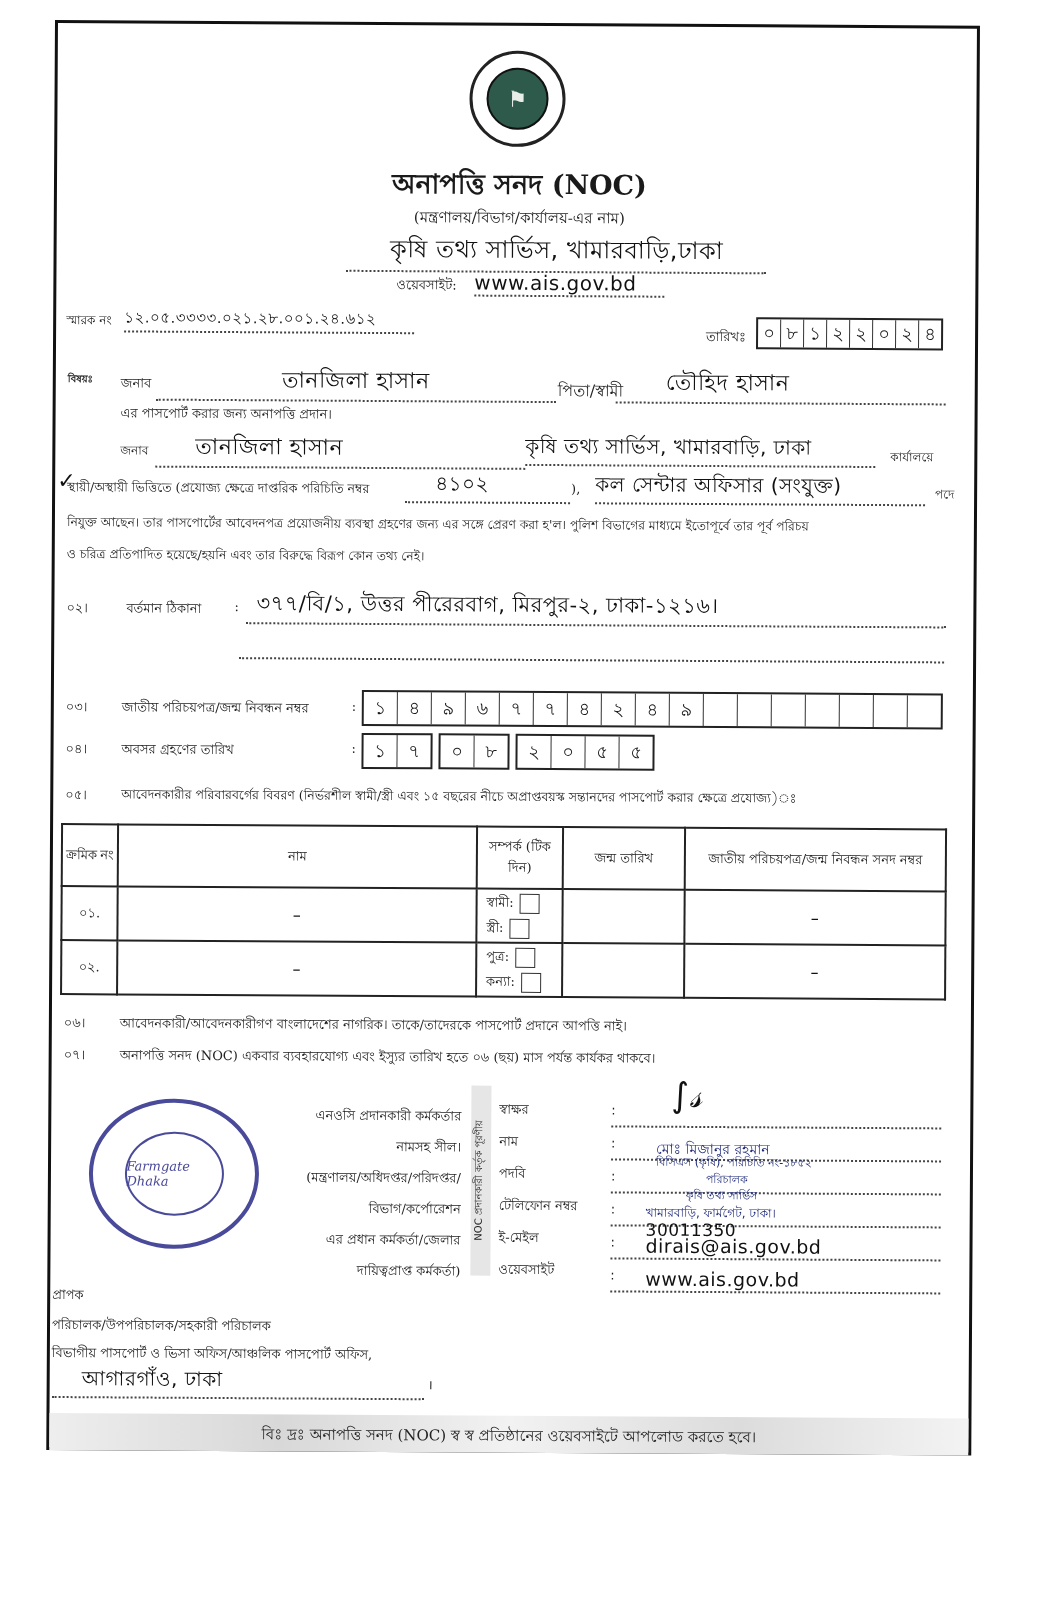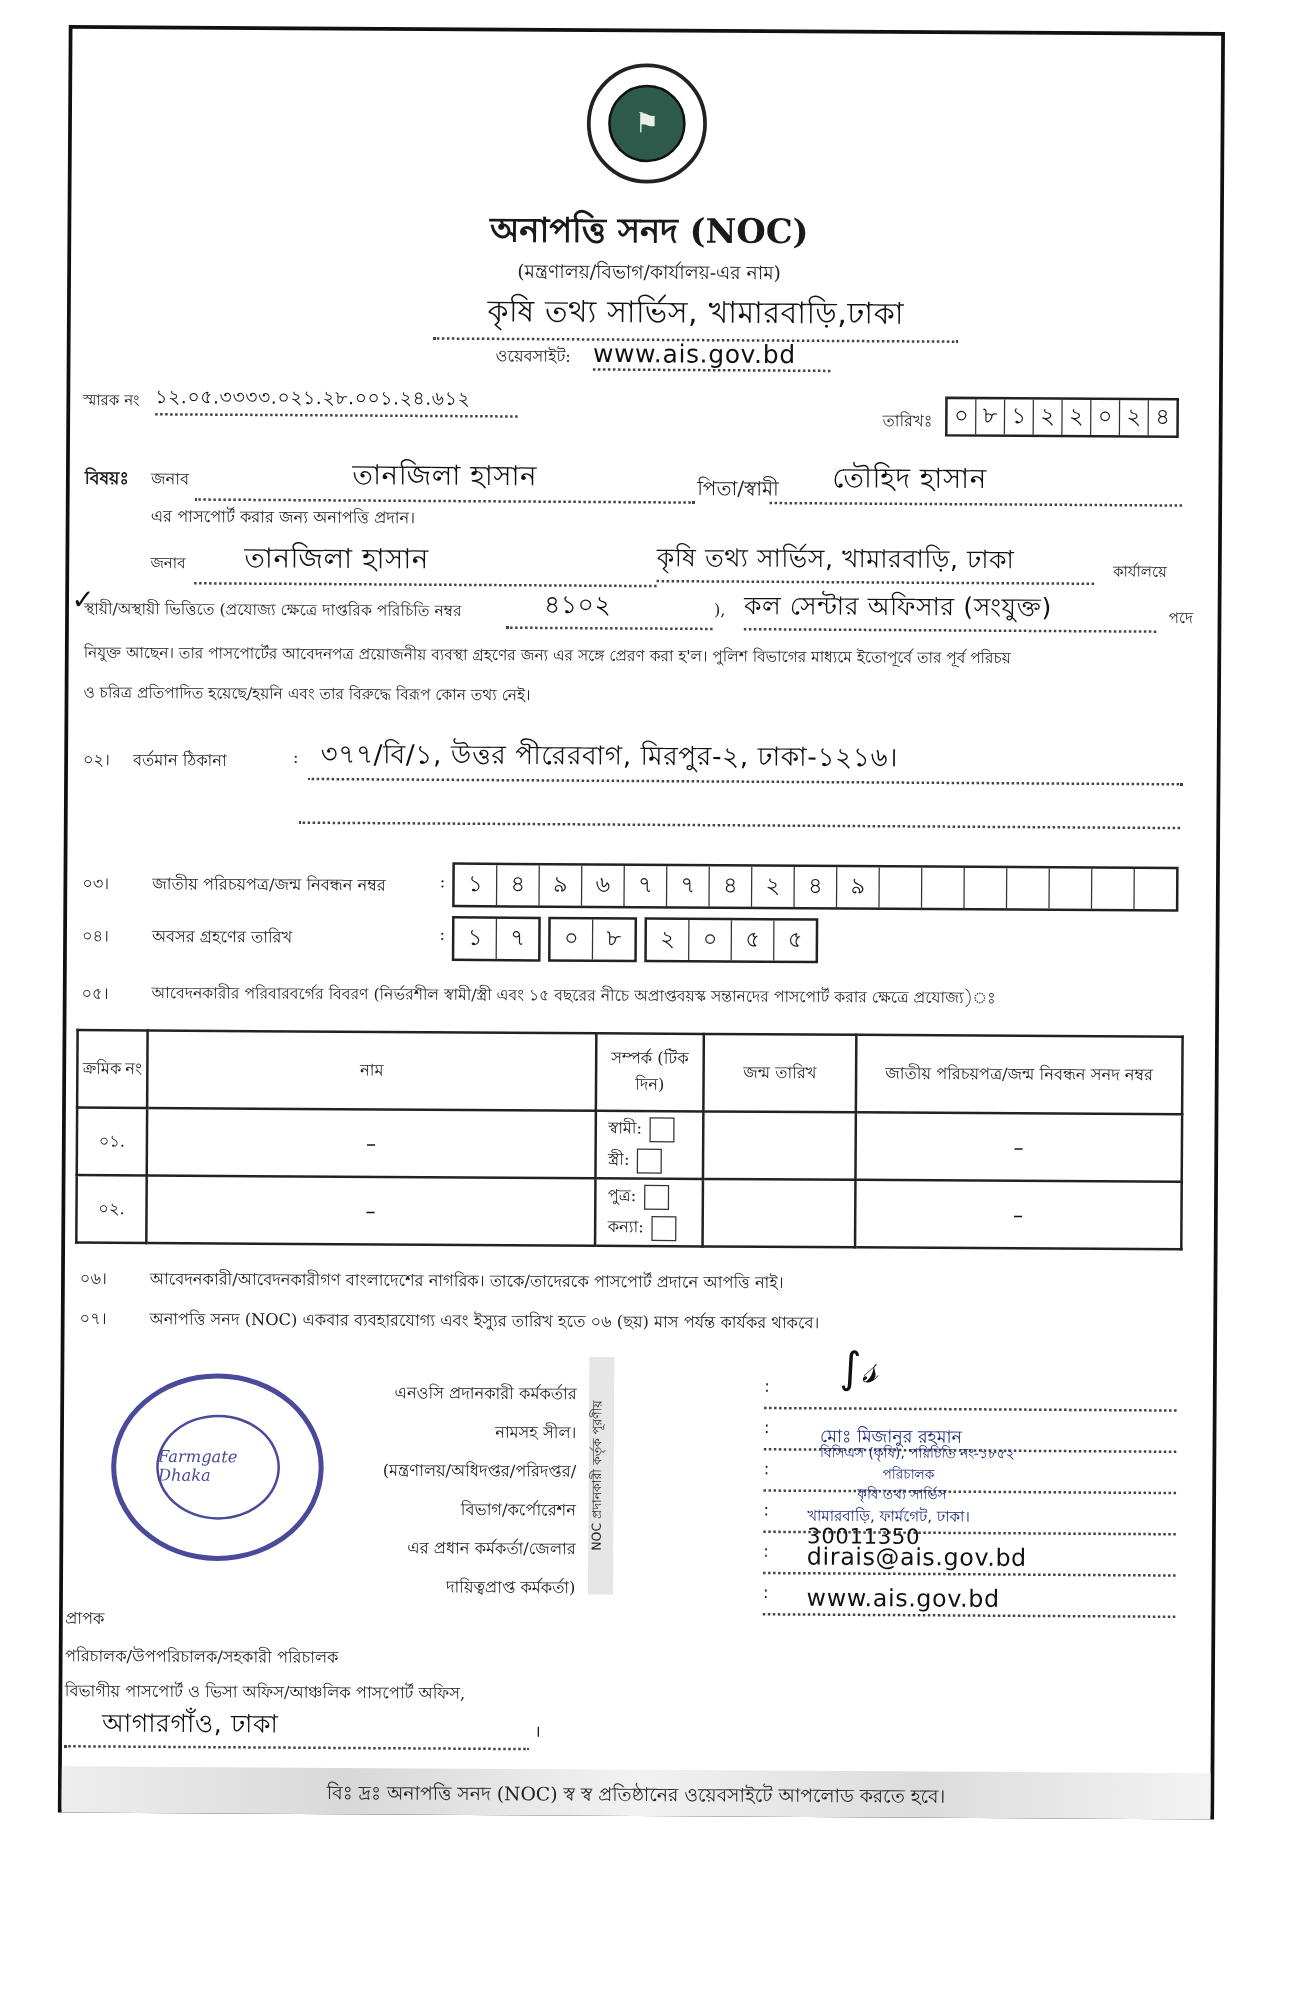--- a/index.html
+++ b/index.html
@@ -55,21 +55,21 @@
     <span style="width:22px;height:28px;line-height:28px">০</span>
     <span style="width:22px;height:28px;line-height:28px">৮</span>
     <span style="width:22px;height:28px;line-height:28px">১</span>
     <span style="width:22px;height:28px;line-height:28px">২</span>
     <span style="width:22px;height:28px;line-height:28px">২</span>
     <span style="width:22px;height:28px;line-height:28px">০</span>
     <span style="width:22px;height:28px;line-height:28px">২</span>
     <span style="width:22px;height:28px;line-height:28px">৪</span>
   </div>
 
-  <div class="abs print" style="left:12px;top:348px;font-size:14px;font-weight:bold;">বিষয়ঃ</div>
+  <div class="abs print" style="left:12px;top:348px;font-size:10px;font-weight:bold;">বিষয়ঃ</div>
   <div class="abs print" style="left:65px;top:350px;font-size:13px;">জনাব</div>
   <div class="abs hand dots" style="left:100px;top:338px;width:400px;text-align:center;">তানজিলা হাসান</div>
   <div class="abs print" style="left:502px;top:352px;font-size:16px;">পিতা/স্বামী</div>
   <div class="abs hand dots" style="left:560px;top:338px;width:330px;padding-left:50px;box-sizing:border-box;">তৌহিদ হাসান</div>
   <div class="abs print" style="left:65px;top:380px;font-size:13px;">এর পাসপোর্ট করার জন্য অনাপত্তি প্রদান।</div>
 
   <div class="abs print" style="left:65px;top:418px;font-size:12px;">জনাব</div>
   <div class="abs hand dots" style="left:100px;top:405px;width:370px;padding-left:40px;box-sizing:border-box;">তানজিলা হাসান</div>
   <div class="abs hand dots" style="left:470px;top:405px;width:350px;font-size:20px;">কৃষি তথ্য সার্ভিস, খামারবাড়ি, ঢাকা</div>
   <div class="abs print" style="left:835px;top:420px;font-size:12px;">কার্যালয়ে</div>
@@ -78,21 +78,21 @@
   <div class="abs print" style="left:12px;top:455px;font-size:12.5px;">স্থায়ী/অস্থায়ী ভিত্তিতে (প্রযোজ্য ক্ষেত্রে দাপ্তরিক পরিচিতি নম্বর</div>
   <div class="abs hand dots" style="left:350px;top:443px;width:165px;font-size:20px;padding-left:30px;box-sizing:border-box;">৪১০২</div>
   <div class="abs print" style="left:516px;top:455px;font-size:13px;">),</div>
   <div class="abs hand dots" style="left:540px;top:443px;width:330px;font-size:20px;">কল সেন্টার অফিসার (সংযুক্ত)</div>
   <div class="abs print" style="left:880px;top:457px;font-size:12px;">পদে</div>
 
   <div class="abs print" style="left:12px;top:490px;font-size:12.3px;width:900px;white-space:nowrap;">নিযুক্ত আছেন। তার পাসপোর্টের আবেদনপত্র প্রয়োজনীয় ব্যবস্থা গ্রহণের জন্য এর সঙ্গে প্রেরণ করা হ'ল। পুলিশ বিভাগের মাধ্যমে ইতোপূর্বে তার পূর্ব পরিচয়</div>
   <div class="abs print" style="left:12px;top:522px;font-size:12.3px;">ও চরিত্র প্রতিপাদিত হয়েছে/হয়নি এবং তার বিরুদ্ধে বিরূপ কোন তথ্য নেই।</div>
 
   <div class="abs print" style="left:12px;top:575px;font-size:13px;">০২।</div>
-  <div class="abs print" style="left:52px;top:575px;font-size:13px;">বর্তমান ঠিকানা</div>
+  <div class="abs print" style="left:72px;top:575px;font-size:13px;">বর্তমান ঠিকানা</div>
   <div class="abs print" style="left:180px;top:575px;font-size:13px;">:</div>
   <div class="abs hand dots" style="left:192px;top:563px;width:700px;font-size:21px;padding-left:10px;box-sizing:border-box;">৩৭৭/বি/১, উত্তর পীরেরবাগ, মিরপুর-২, ঢাকা-১২১৬।</div>
   <div class="abs dots" style="left:185px;top:632px;width:705px;height:1px;"></div>
 
   <div class="abs print" style="left:12px;top:674px;font-size:13px;">০৩।</div>
   <div class="abs print" style="left:68px;top:674px;font-size:13px;">জাতীয় পরিচয়পত্র/জন্ম নিবন্ধন নম্বর</div>
   <div class="abs print" style="left:298px;top:674px;font-size:13px;">:</div>
   <div class="abs boxes" style="left:308px;top:665px;">
     <span style="width:33px;height:32px;line-height:32px">১</span>
     <span style="width:33px;height:32px;line-height:32px">৪</span>
@@ -196,20 +196,28 @@
     <div>এনওসি প্রদানকারী কর্মকর্তার</div>
     <div>নামসহ সীল।</div>
     <div>(মন্ত্রণালয়/অধিদপ্তর/পরিদপ্তর/</div>
     <div>বিভাগ/কর্পোরেশন</div>
     <div>এর প্রধান কর্মকর্তা/জেলার</div>
     <div>দায়িত্বপ্রাপ্ত কর্মকর্তা)</div>
   </div>
 
   <div class="abs sidestrip">NOC প্রদানকারী কর্তৃক পূরণীয়</div>
 
+  <div class="abs print" style="left:448px;top:1068px;font-size:13px;line-height:32px;">
+    <div>স্বাক্ষর</div>
+    <div>নাম</div>
+    <div>পদবি</div>
+    <div>টেলিফোন নম্বর</div>
+    <div>ই-মেইল</div>
+    <div>ওয়েবসাইট</div>
+  </div>
 
   <div class="abs" style="left:560px;top:1068px;width:330px;">
     <div class="dots" style="height:31px;position:relative;">
       <span class="abs" style="left:0;top:8px;font-size:13px;">:</span>
       <span class="abs hand" style="left:60px;top:-20px;font-size:34px;font-style:italic;">∫𝓈</span>
     </div>
     <div class="dots" style="height:31px;position:relative;">
       <span class="abs" style="left:0;top:8px;font-size:13px;">:</span>
       <span class="abs blue" style="left:45px;top:10px;font-size:14px;text-align:center;">মোঃ মিজানুর রহমান</span>
       <span class="abs blue" style="left:45px;top:26px;font-size:11px;">বিসিএস (কৃষি), পরিচিতি নং-১৮৫২</span>

